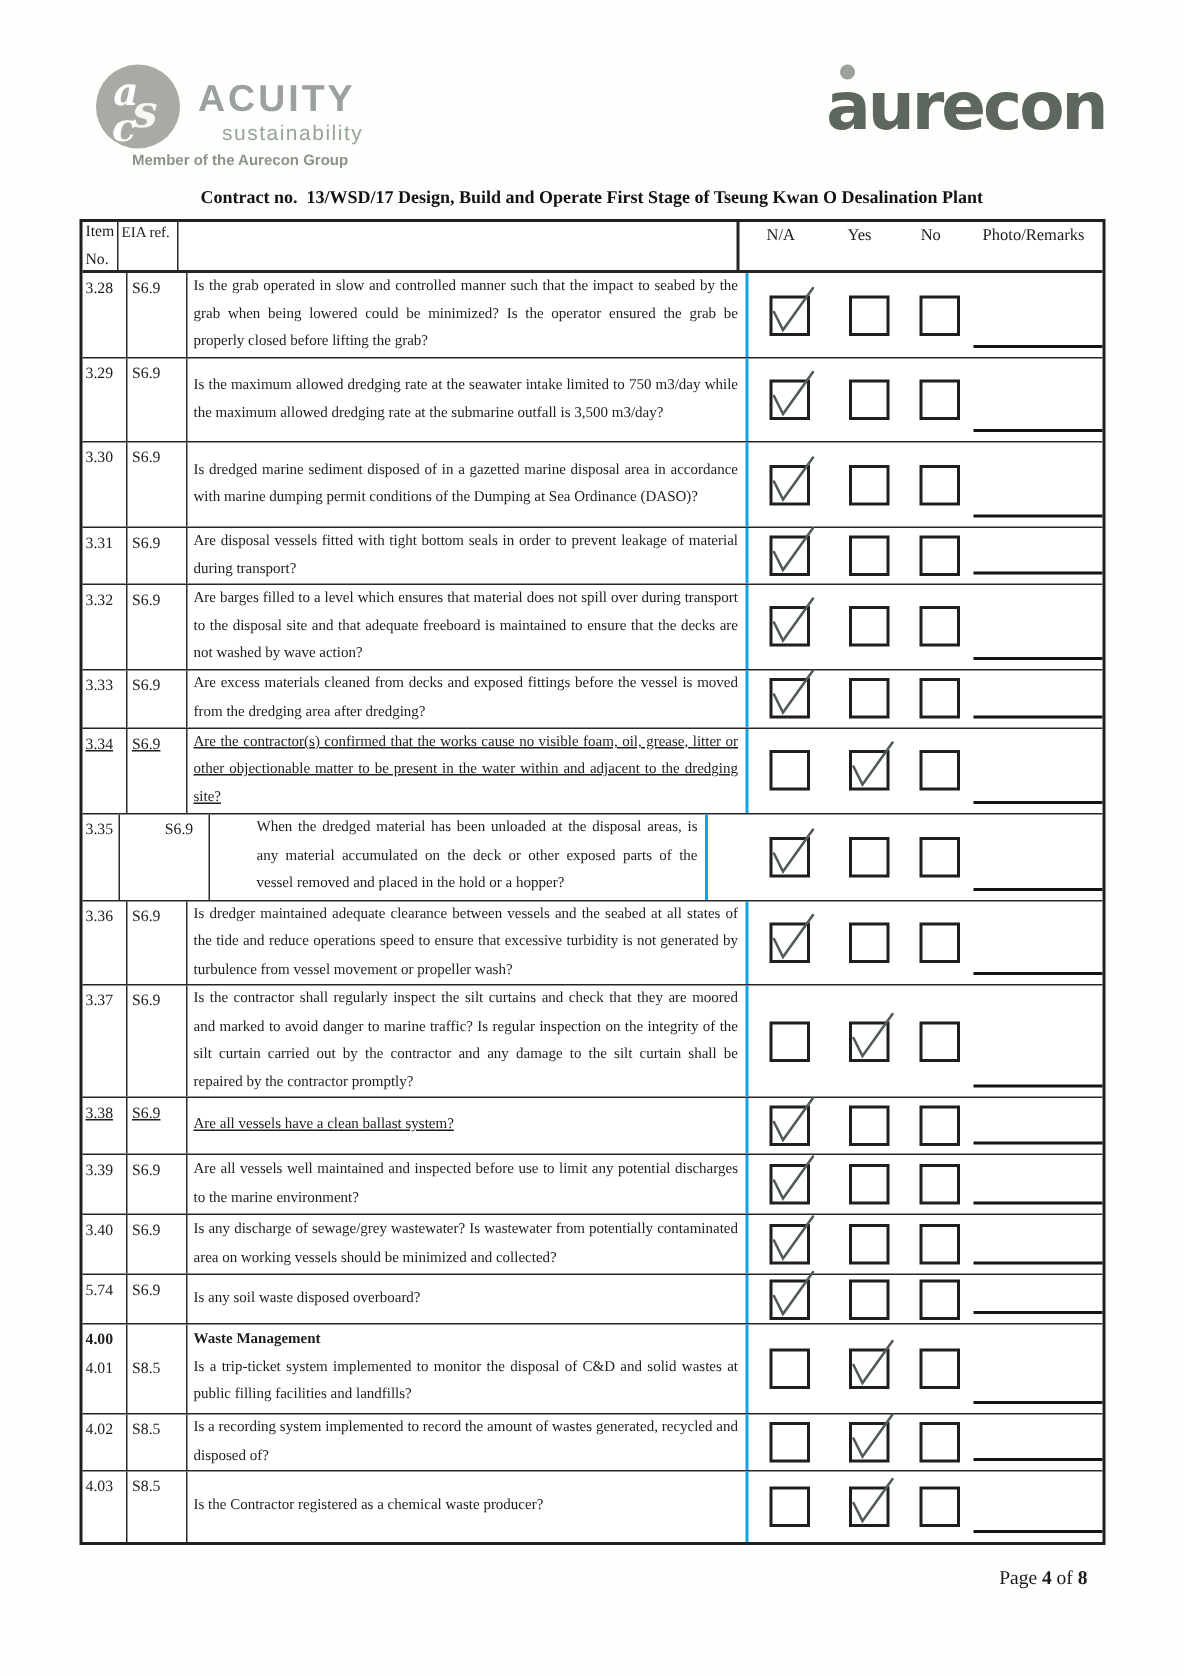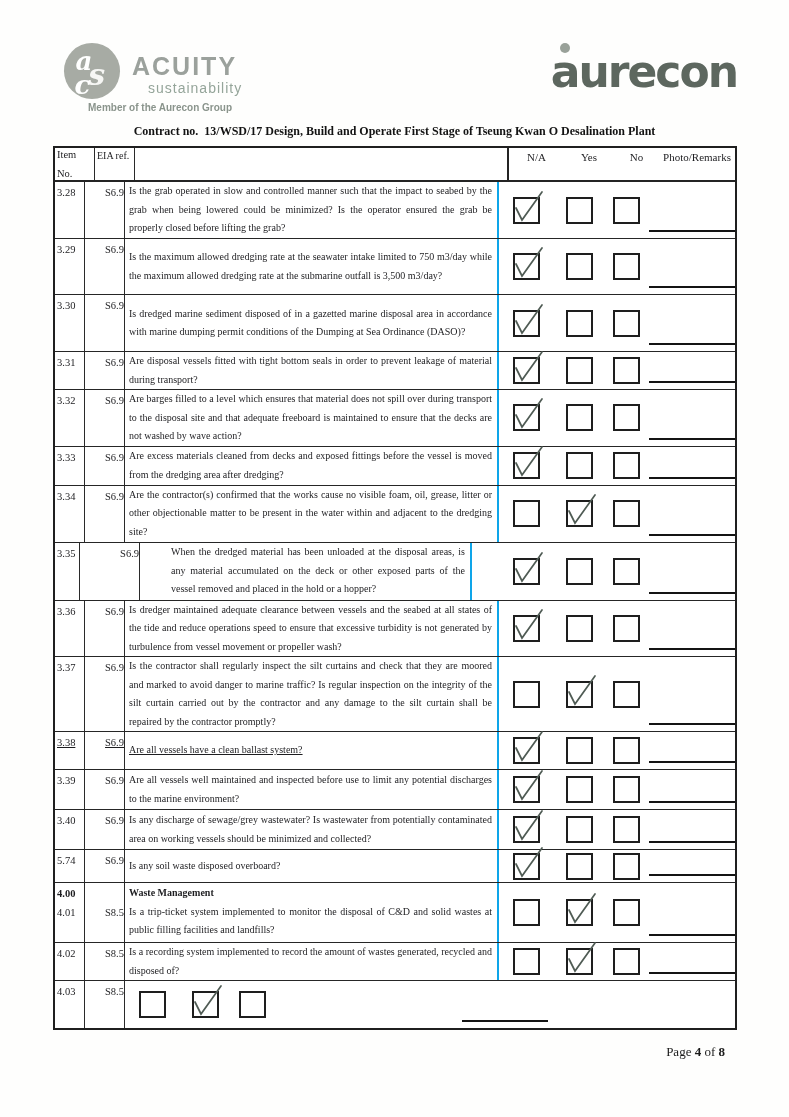--- a/index.html
+++ b/index.html
@@ -22,35 +22,35 @@
     letter-spacing:-2px;color:#5d675f;line-height:56px;}
   .au-dot{position:absolute;left:9px;top:-1px;width:10px;height:10px;border-radius:50%;background:#99a199;}
   
   .title{position:absolute;left:0;top:124px;width:789px;text-align:center;
     font-size:12px;font-weight:bold;white-space:pre-wrap;color:#131313;}
   
   .tbl{position:absolute;left:53px;top:146px;width:684px;border:2px solid #1f1f1f;
     box-sizing:border-box;background:#fff;}
   .tbl *{box-sizing:border-box;}
   .thead{display:flex;height:34px;border-bottom:2px solid #242424;font-size:10.5px;}
-  .h-item{width:40px;border-right:1.5px solid #2a2a2a;display:flex;flex-direction:column;
+  .h-item{width:24px;border-right:1.5px solid #2a2a2a;display:flex;flex-direction:column;
     justify-content:space-between;padding:1px 0 1px 2px;}
   .h-eia{width:40px;border-right:1.5px solid #2a2a2a;padding:2px 0 0 2px;font-size:10px;}
   .h-q{width:374px;border-right:2px solid #242424;}
   .h-checks{flex:1;display:flex;padding-top:3px;font-size:11px;}
   .h-na{width:55px;text-align:center;}
   .h-yes{width:50px;text-align:center;}
   .h-no{width:45px;text-align:center;}
   .h-photo{flex:1;text-align:center;}
   .trow{display:flex;border-bottom:1.5px solid #262626;}
   .trow:last-child{border-bottom:none;}
   .c-item{width:30px;border-right:1.5px solid #2a2a2a;font-size:10.5px;
     padding:2px 0 0 2px;line-height:18.5px;}
   .c-eia{width:40px;border-right:1.5px solid #2a2a2a;font-size:10.5px;
-    padding:2px 0 0 3px;line-height:18.5px;text-align:right;}
+    padding:2px 0 0 3px;line-height:18.5px;}
   .c-q{width:374px;border-right:2px solid #0ea5e9;font-size:10px;line-height:18.5px;
     text-align:justify;padding:0 5px 0 4px;display:flex;flex-direction:column;justify-content:center;}
   .c-q.top{justify-content:flex-start;padding-top:1px;}
   .q-head{font-weight:bold;text-align:left;}
   .c-checks{flex:1;display:flex;align-items:stretch;}
   .col-na,.col-yes,.col-no{display:flex;align-items:center;justify-content:center;}
   .col-na{width:55px;}.col-yes{width:50px;}.col-no{width:45px;}
   .col-rem{flex:1;display:flex;align-items:flex-end;justify-content:center;padding-bottom:6px;}
   .cb{width:27px;height:27px;border:2.5px solid #1e1e1e;display:block;position:relative;background:#fff;}
   .tick{position:absolute;left:-4px;top:-10px;width:36px;height:38px;overflow:visible;}
@@ -267,21 +267,21 @@
             <span class="cb"></span>
           </div>
           <div class="col-no">
             <span class="cb"></span>
           </div>
           <div class="col-rem">
             <span class="rline"></span>
           </div>
         </div>
       </div>
-      <div class="trow" style="min-height: 57px;">
+      <div class="trow" style="min-height: 57px; text-decoration: underline;">
         <div class="c-item">
           <div>3.34</div>
         </div>
         <div class="c-eia">
           <div>S6.9</div>
         </div>
         <div class="c-q">
           <div class="q-text">Are the contractor(s) confirmed that the works cause no visible foam, oil, grease, litter or other objectionable matter to be present in the water within and adjacent to the dredging site?</div>
         </div>
         <div class="c-checks">
@@ -566,20 +566,23 @@
             <span class="rline"></span>
           </div>
         </div>
       </div>
       <div class="trow" style="min-height: 47px;">
         <div class="c-item">
           <div>4.03</div>
         </div>
         <div class="c-eia">
           <div>S8.5</div>
+        </div>
+        <div class="c-q">
+          <div class="q-text">Is the Contractor registered as a chemical waste producer?</div>
         </div>
         <div class="c-checks">
           <div class="col-na">
             <span class="cb"></span>
           </div>
           <div class="col-yes">
             <span class="cb">
               <svg class="tick" viewBox="0 0 36 38">
                 <path d="M5 19 Q8 25 11 31 L31 3"></path>
               </svg>

